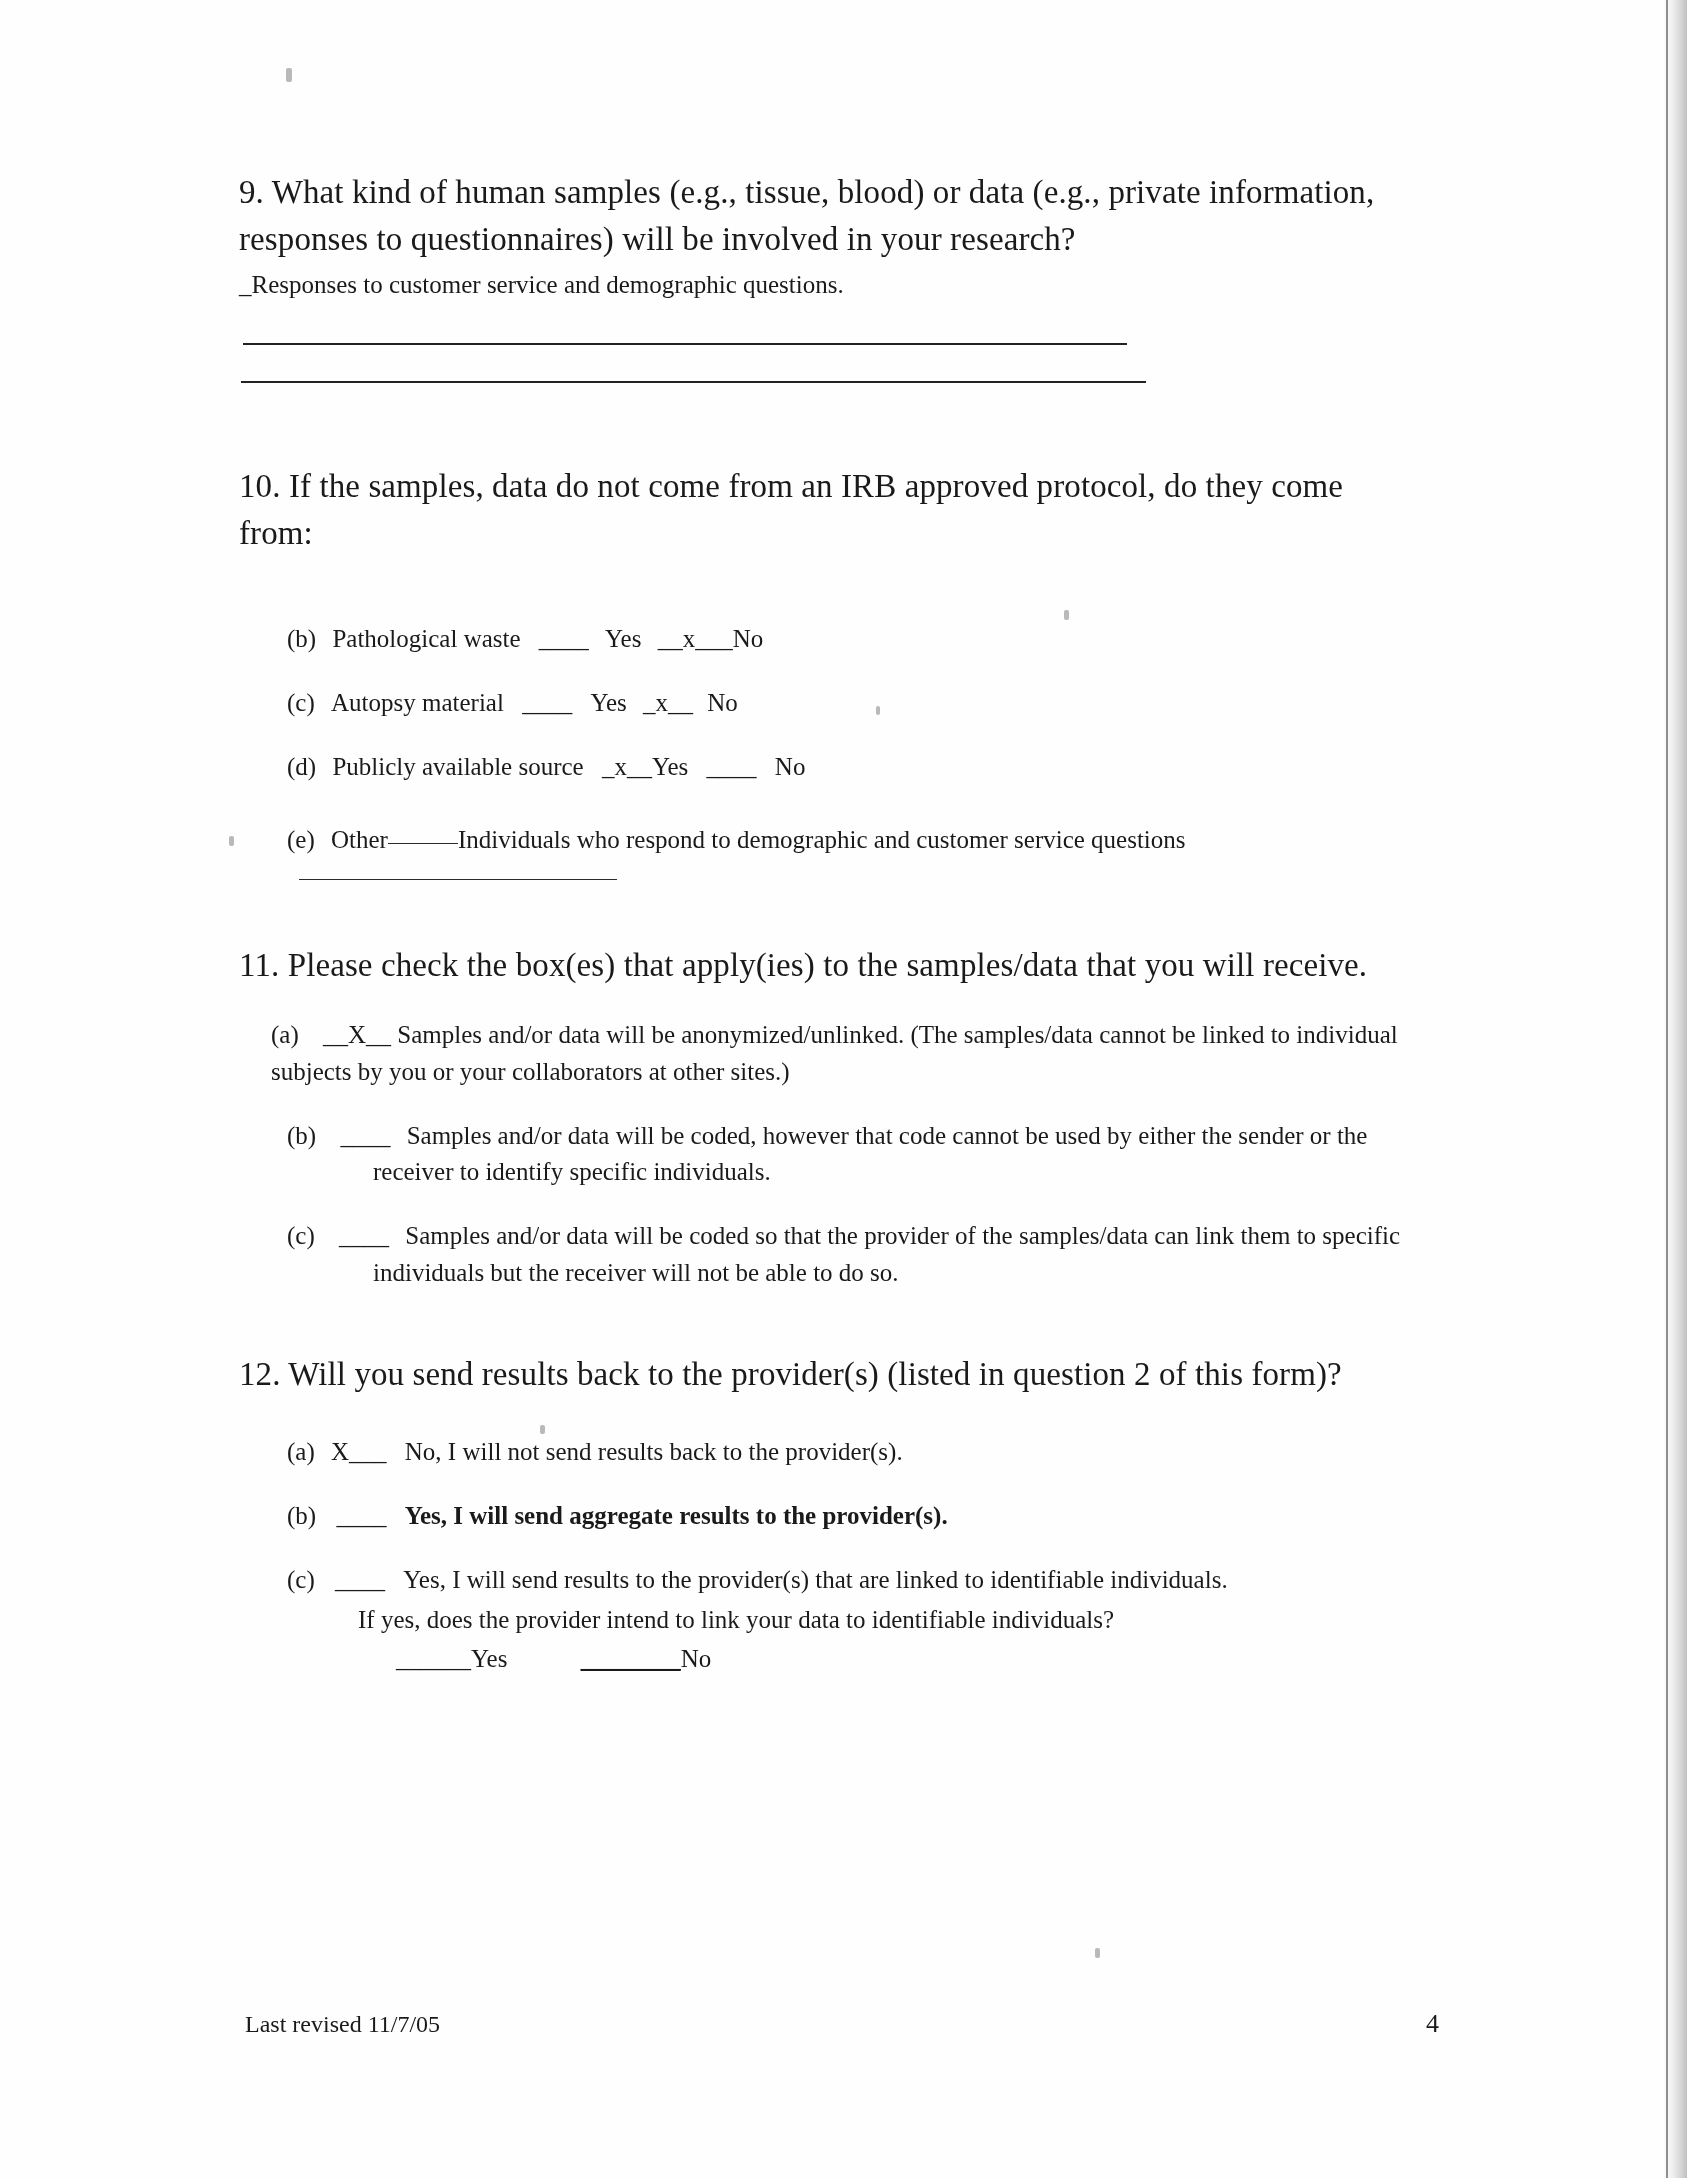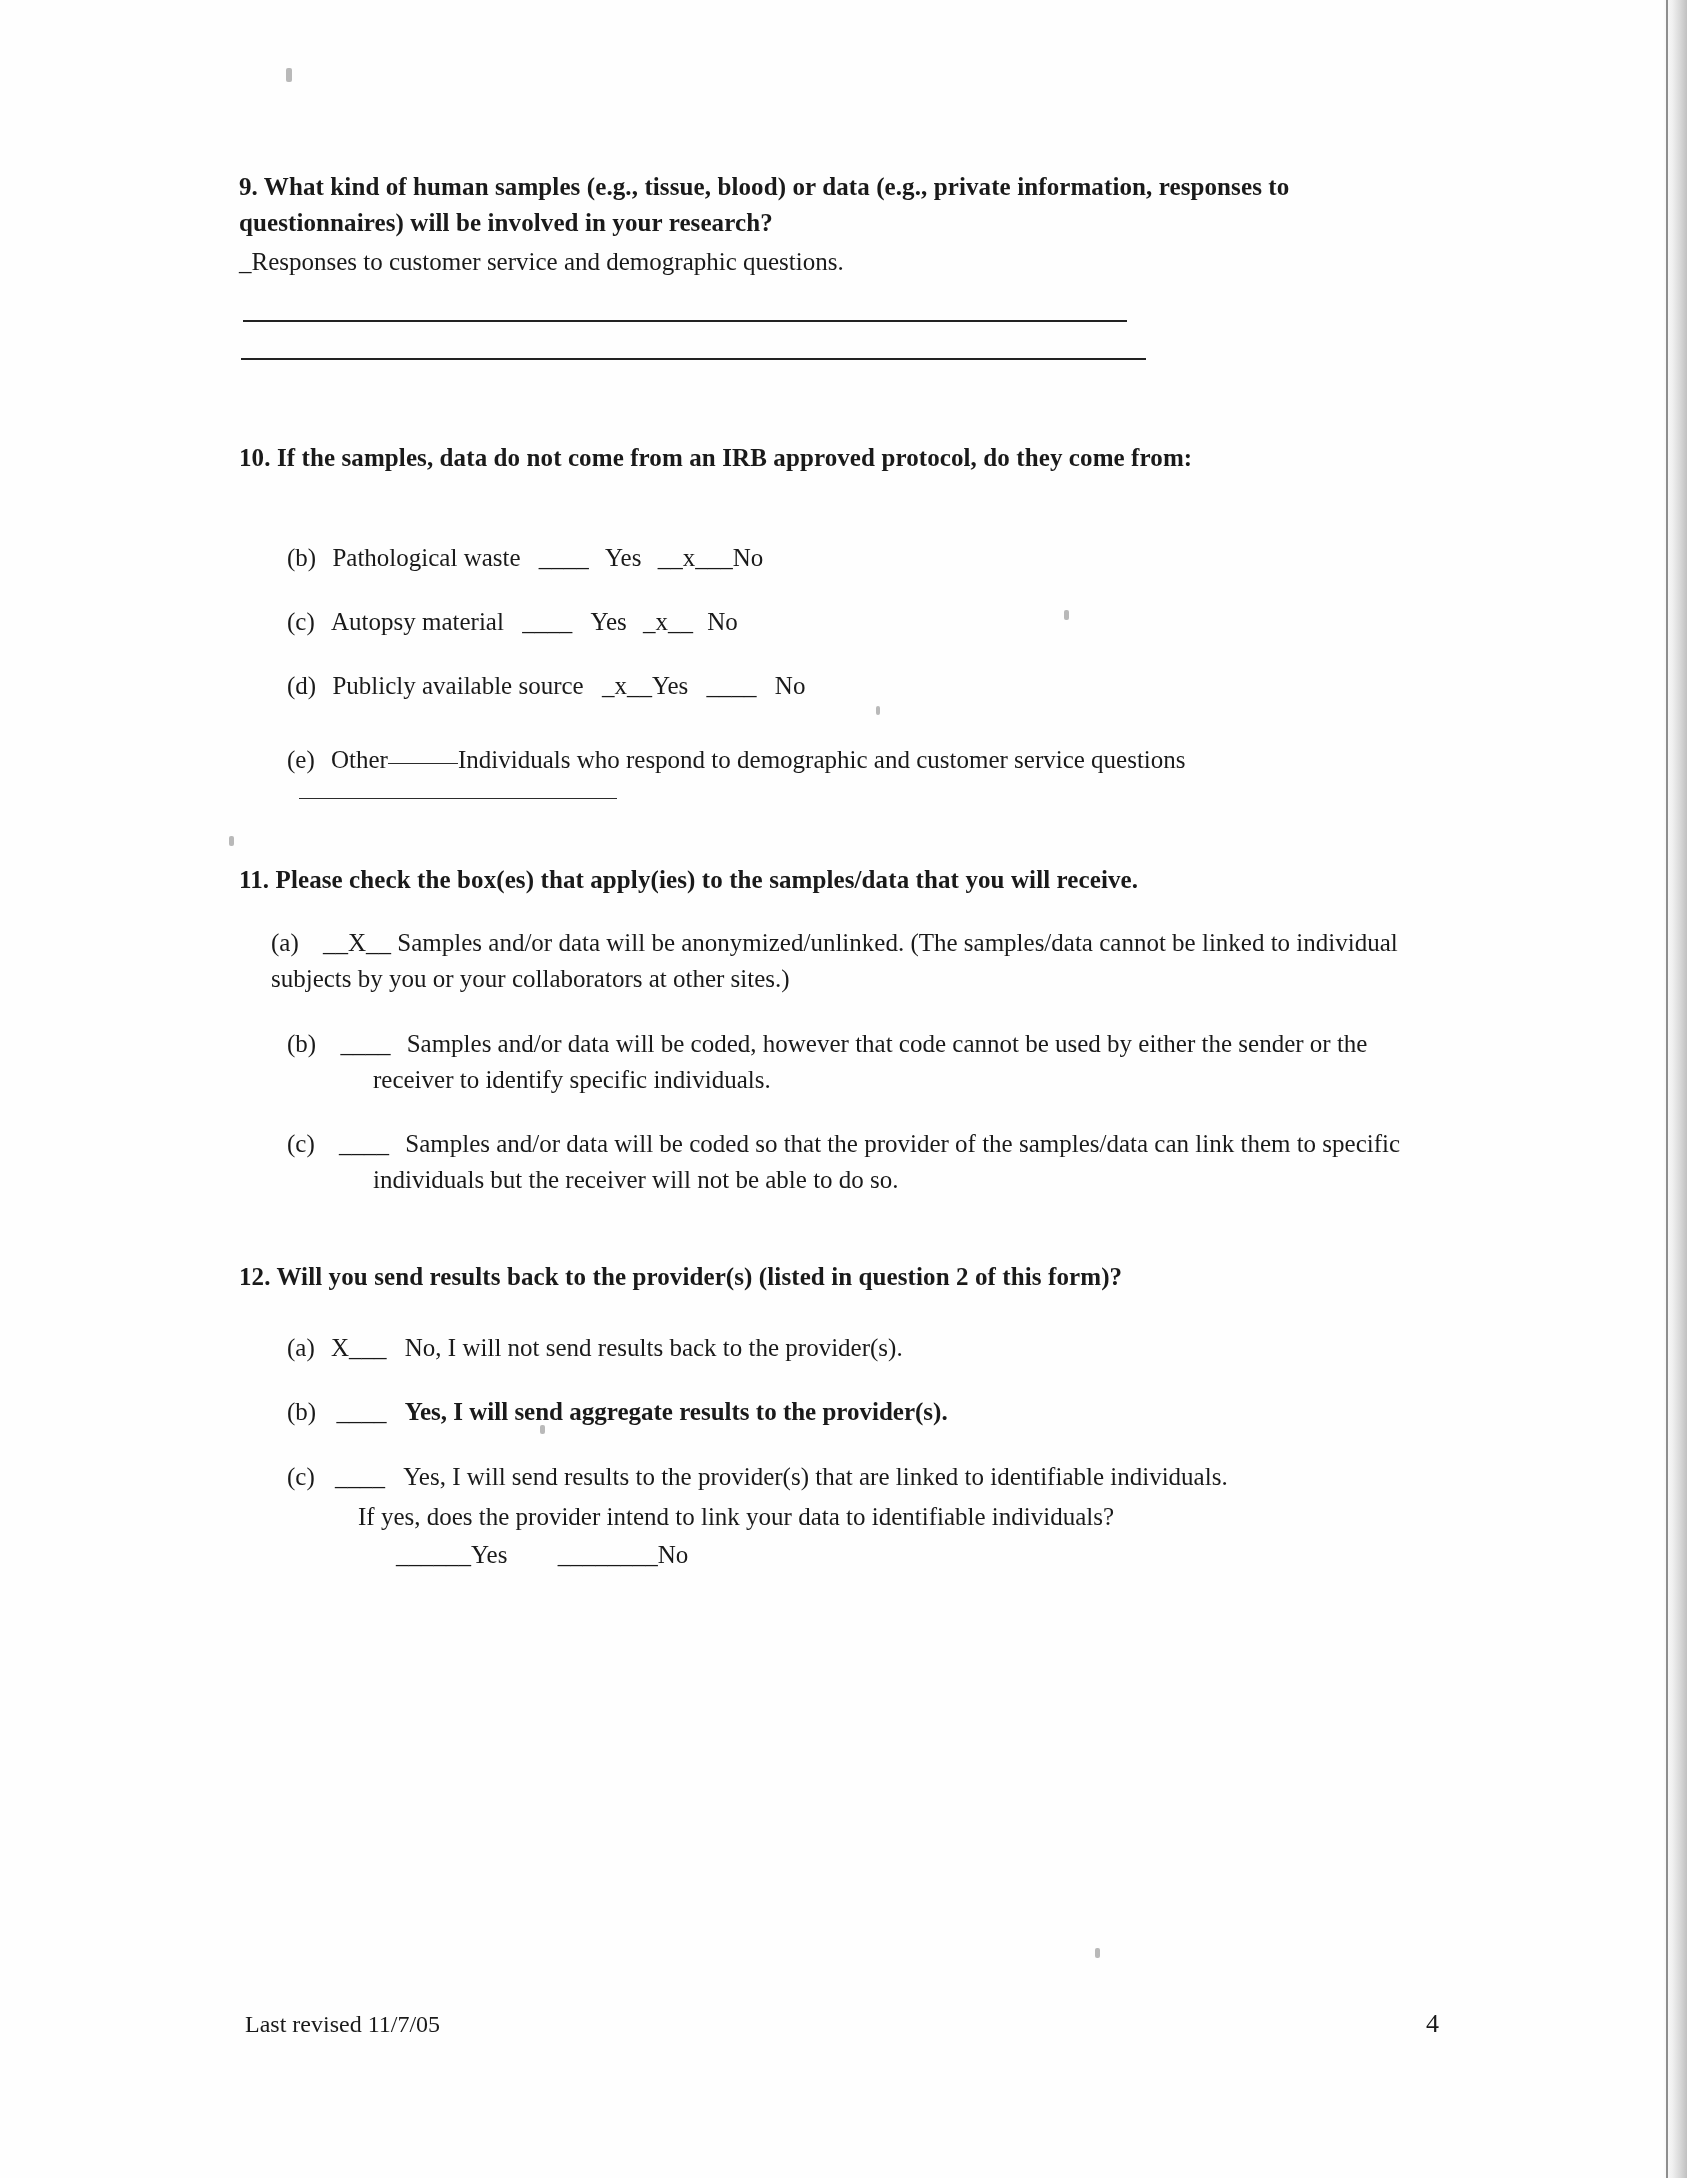--- a/index.html
+++ b/index.html
@@ -40,22 +40,22 @@
     background: #8e8e8e;
   }
   .content {
     position: absolute;
     left: 239px;
     top: 169px;
     width: 1184px;
   }
   
   .q-head {
-    font-weight: bold;
-    font-size: 25px;
+    font-weight: normal;
+    font-size: 33px;
     line-height: 1.42;
     letter-spacing: 0.1px;
   }
   .q-text {
     font-size: 25px;
     line-height: 1.45;
   }
   .indent {
     margin-left: 48px;
   }
@@ -246,21 +246,21 @@
       <div class="q-text indent hang" style="padding-left:80px; text-indent:-80px;">
         <span>(c)</span>
         <span style="margin-left:14px;">____</span>
         <span style="margin-left:12px;">Yes, I will send results to the provider(s) that are linked to identifiable individuals.</span>
       </div>
 
       <div class="q-text indent2" style="margin-top:4px; ">If yes, does the provider intend to link your data to identifiable individuals?</div>
 
       <div class="q-text" style="margin-left:157px; margin-top:2px;">
         <span>______</span><span>Yes</span>
-        <span style="margin-left:44px;">________</span><span>No</span>
+        <span style="margin-left:67px;text-decoration:underline;">________</span><span>No</span>
       </div>
     </div>
 
   </div>
 
   <div class="footer">
     <span>Last revised 11/7/05</span>
     <span class="pagenum">4</span>
   </div>
 

